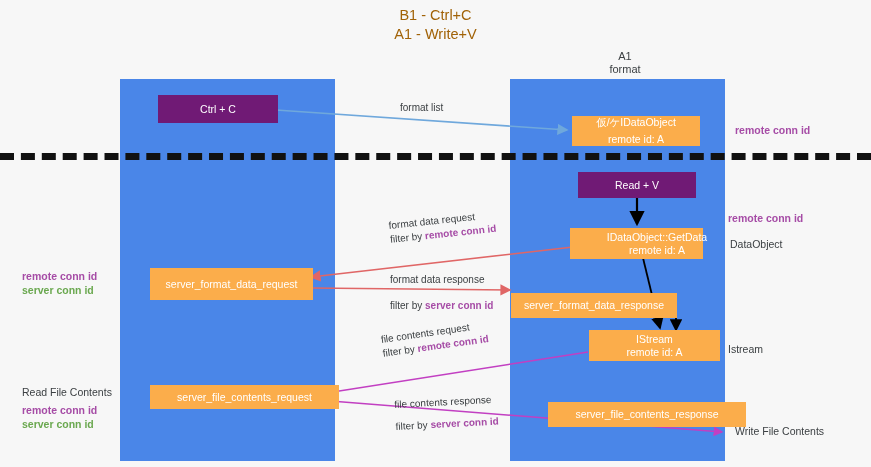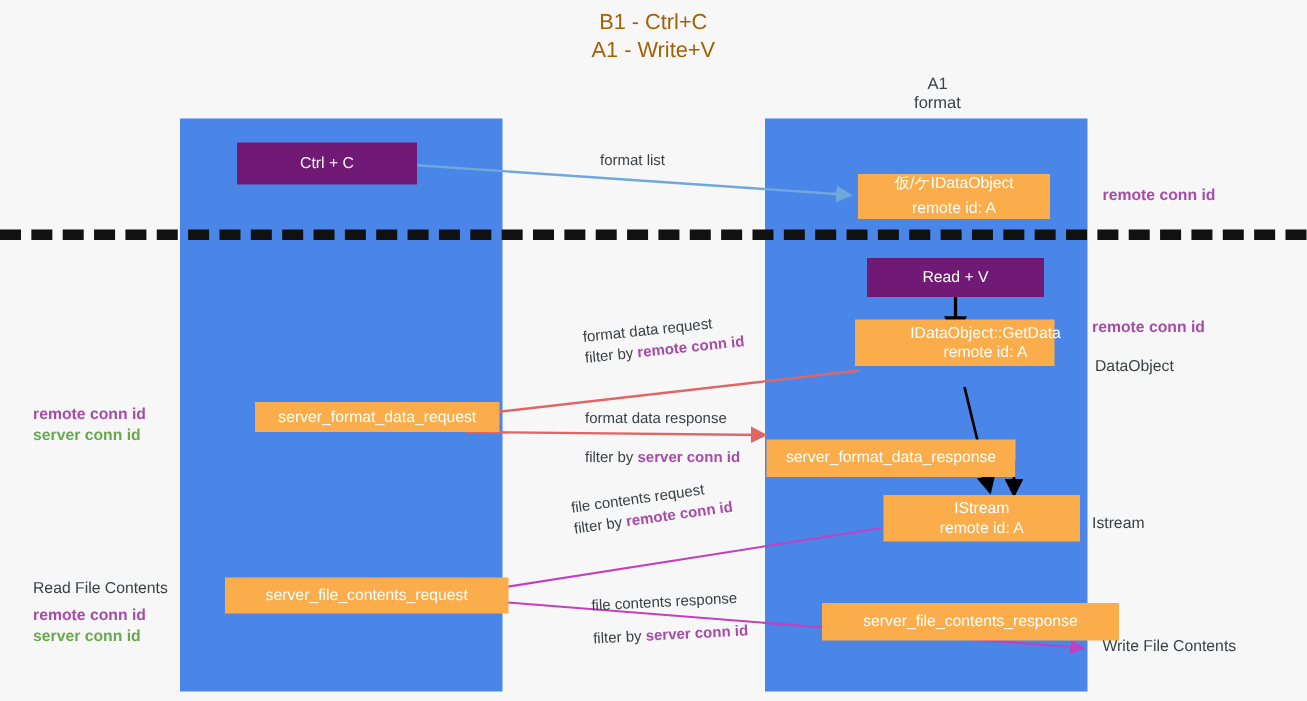--- a/index.html
+++ b/index.html
@@ -116,26 +116,26 @@
 
   <div class="box orange" style="left:572px;top:116px;width:128px;height:30px;justify-content:space-between;">
     <span class="l1">仮/ケIDataObject</span>
     <span class="l2">remote id: A</span>
   </div>
 
   <div class="box green" style="left:578px;top:172px;width:118px;height:26px;">
     <span class="l1">Read + V</span>
   </div>
 
-  <div class="box orange" style="left:570px;top:213px;width:133px;height:31px;padding-left:41px;">
+  <div class="box orange" style="left:570px;top:228px;width:133px;height:31px;padding-left:41px;">
     <span class="l1">IDataObject::GetData</span>
     <span class="l2">remote id: A</span>
   </div>
 
-  <div class="box orange" style="left:150px;top:268px;width:163px;height:20px;margin-left:20px;">
+  <div class="box orange" style="left:150px;top:268px;width:163px;height:32px;">
     <span class="l1">server_format_data_request</span>
   </div>
 
   <div class="box orange" style="left:511px;top:279px;width:166px;height:25px;margin-top:14px;">
     <span class="l1">server_format_data_response</span>
   </div>
 
   <div class="box orange" style="left:589px;top:330px;width:131px;height:31px;">
     <span class="l1">IStream</span>
     <span class="l2">remote id: A</span>

